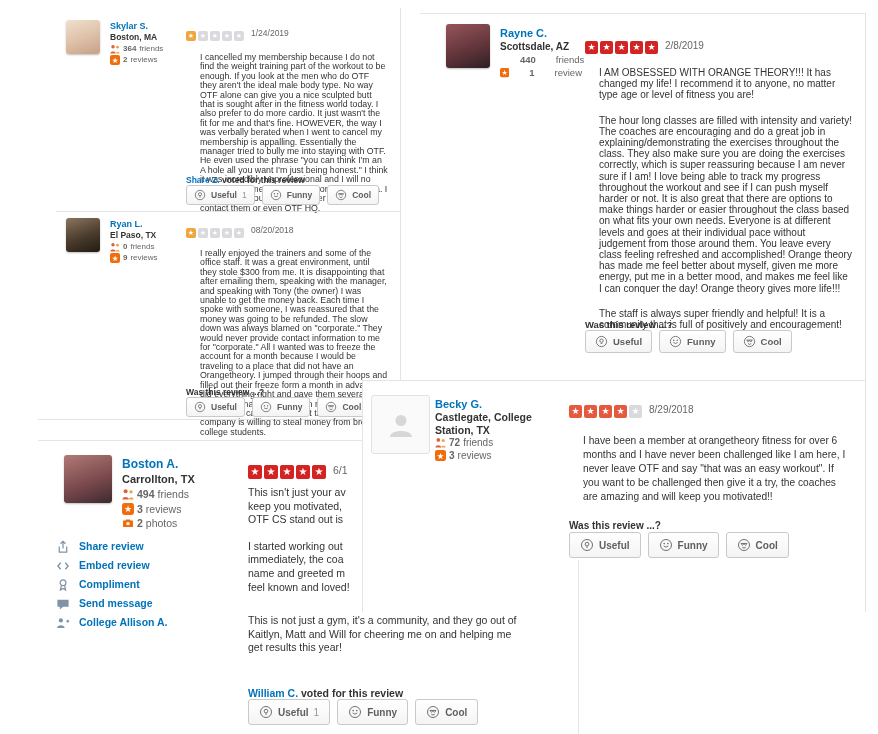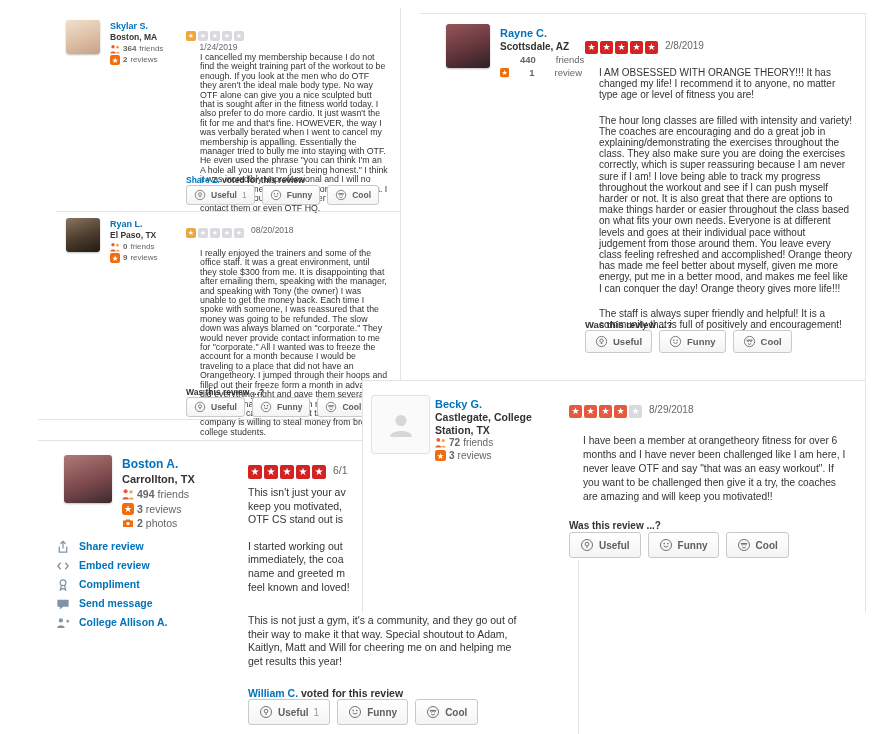--- a/index.html
+++ b/index.html
@@ -138,21 +138,21 @@
         <span>friends</span>
       </div>
     <div class="mrow fa-meta">
         <svg width="10" height="10" viewBox="0 0 10 10">
           <use href="#ic-reviewsq"></use>
         </svg>
         <span class="num">2</span>
         <span>reviews</span>
       </div>
   </div>
-  <div class="stars-row st10" style="left:148px;top:16px;flex-direction:column;">
+  <div class="stars-row st10" style="left:148px;top:16px;">
     <span><span class="star" style="background: rgb(239, 166, 61);">★</span><span class="star" style="background: rgb(217, 217, 222);">★</span><span class="star" style="background: rgb(217, 217, 222);">★</span><span class="star" style="background: rgb(217, 217, 222);">★</span><span class="star" style="background: rgb(217, 217, 222);">★</span></span>
     <span class="rdate fa-sub">1/24/2019</span>
   </div>
   <div class="rtext" style="left:148px;top:31px;width:216px;font-size:8.8px;line-height:9.4px;">
     <p>I cancelled my membership because I do not find the weight training part of the workout to be enough. If you look at the men who do OTF they aren't the ideal male body type. No way OTF alone can give you a nice sculpted butt that is sought after in the fitness world today. I also prefer to do more cardio. It just wasn't the fit for me and that's fine. HOWEVER, the way I was verbally berated when I went to cancel my membership is appalling. Essentially the manager tried to bully me into staying with OTF. He even used the phrase "you can think I'm an A hole all you want I'm just being honest." I think it was incredibly unprofessional and I will no longer recommend OTF to anyone in this area. I tried to figure out who the owner is so I can contact them or even OTF HQ.</p>
   </div>
   <div class="voted" style="left:148px;top:167px;font-size:8.5px;">
     <span class="vname">Share Z.</span> <span>voted for this review</span>
   </div>
   <div class="votebar" style="left:148px;top:177px;">
@@ -352,21 +352,20 @@
       <div>OTF CS stand out is</div>
     </div>
     <div class="frag-p" style="margin-bottom:20px;">
       <div>I started working out</div>
       <div>immediately, the coa</div>
       <div>name and greeted m</div>
       <div>feel known and loved!</div>
     </div>
     <div class="frag-p">
       <div>This is not just a gym, it's a community, and they go out of</div>
-      <div>their way to make it that way. Special shoutout to Adam,</div>
       <div>Kaitlyn, Matt and Will for cheering me on and helping me</div>
       <div>get results this year!</div>
     </div>
   </div>
   <div class="voted" style="left:210px;top:247px;font-size:10.5px;">
     <span class="vname">William C.</span> <span>voted for this review</span>
   </div>
   <div class="votebar" style="left:210px;top:259px;">
     <button class="vbtn btn-c">
         <svg width="14" height="14" viewBox="0 0 16 16">

